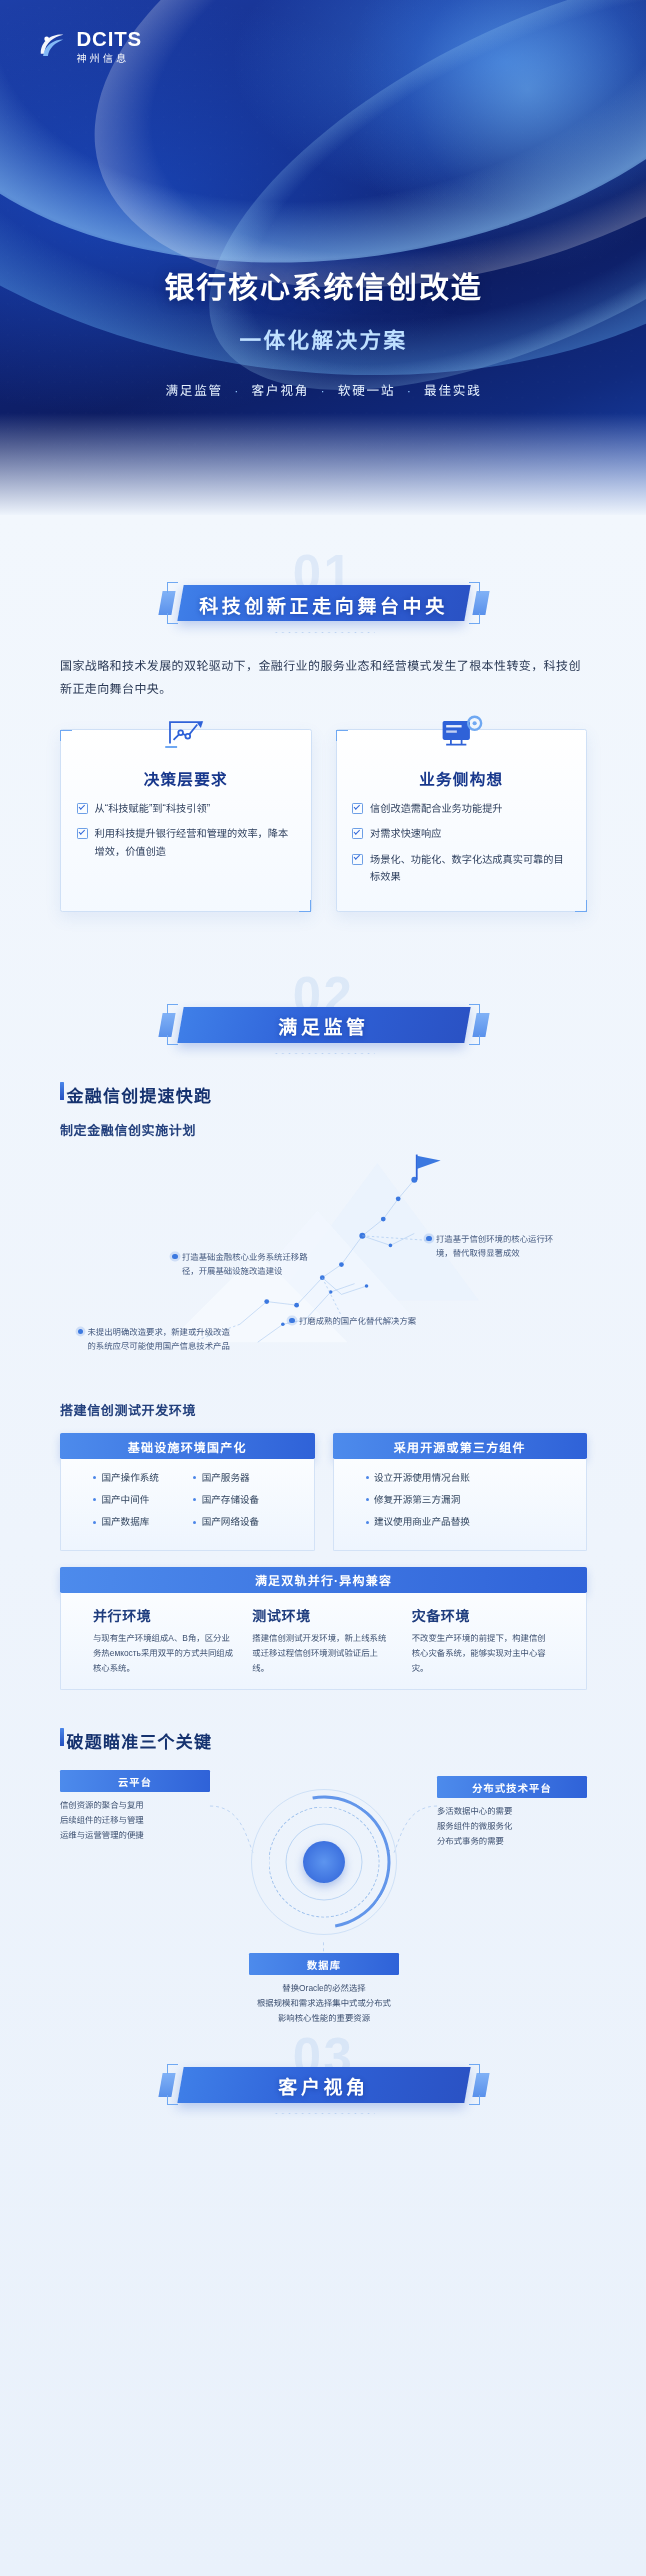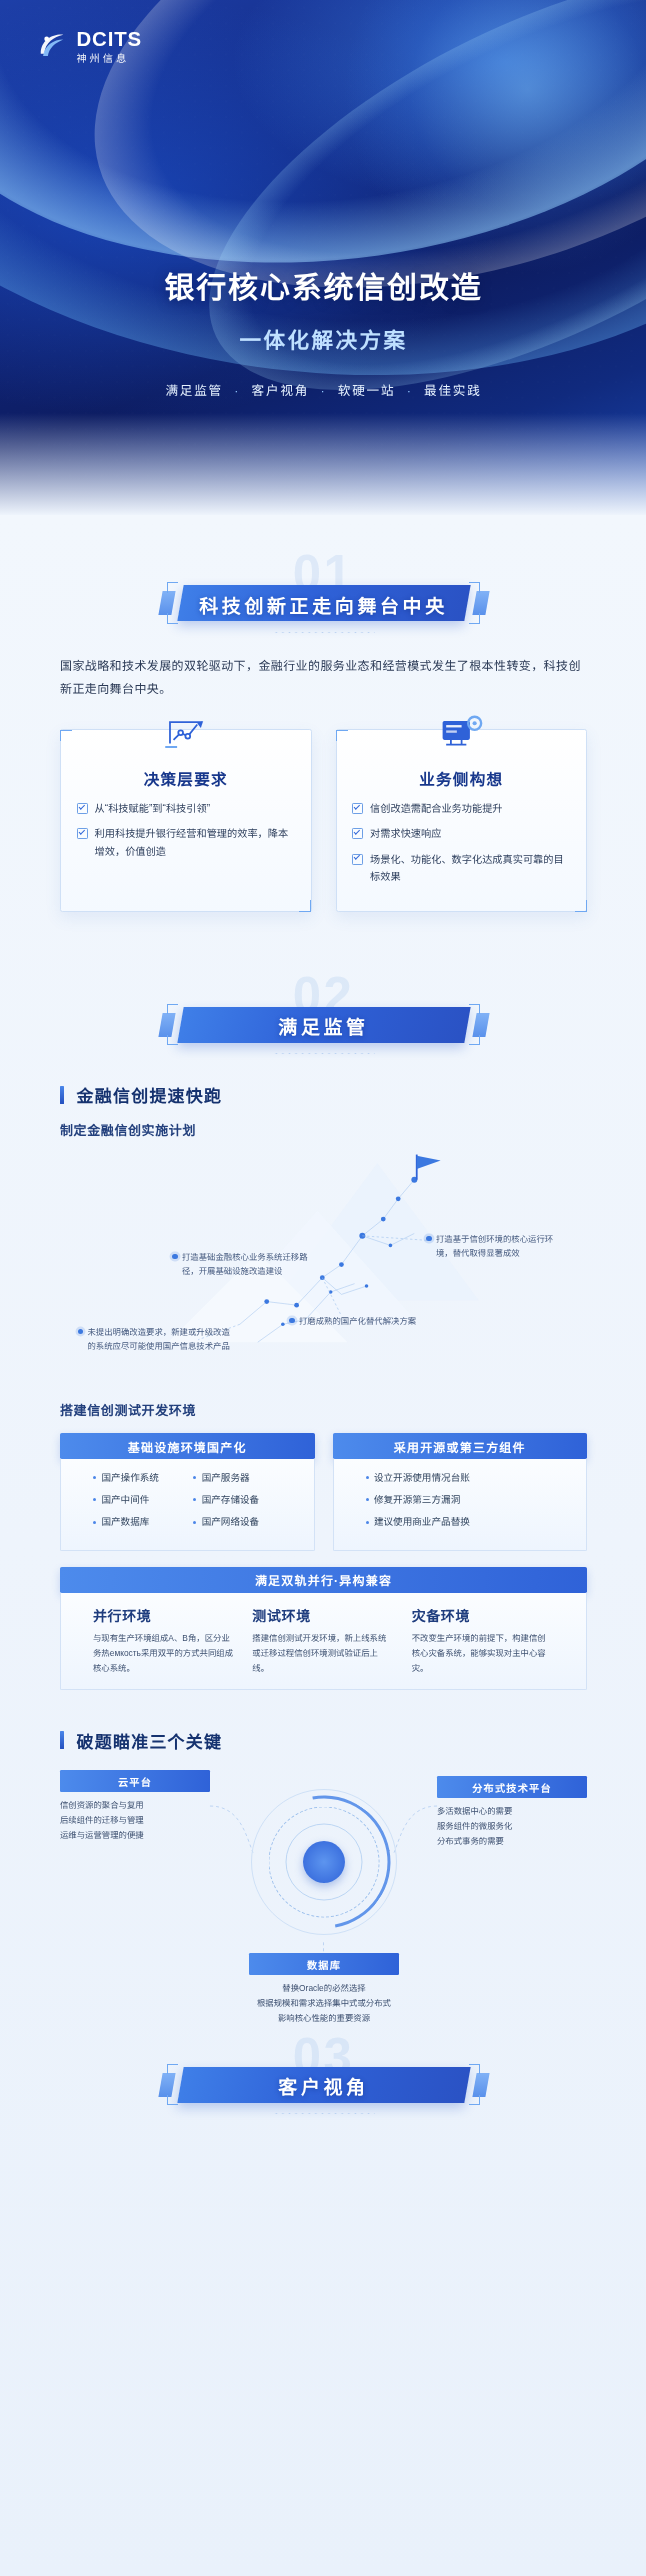--- a/index.html
+++ b/index.html
@@ -288,22 +288,22 @@
     border-left: 1.2px solid #2f66d8;
     border-bottom: 1.2px solid #2f66d8;
     transform: rotate(-45deg);
   }
 
   
   .h-bar {
     width: 527px;
     margin: 0 auto;
     display: flex;
-    align-items: center;
-    gap: 13px;
+    align-items: flex-start;
+    gap: 3px;
   }
   .h-bar .bar {
     width: 3.6px; height: 18px;
     background: linear-gradient(180deg, #4a86ea, #2450bf);
     border-radius: 0.6px;
   }
   .h-bar .txt {
     font-size: 17px;
     font-weight: bold;
     color: #15326f;

